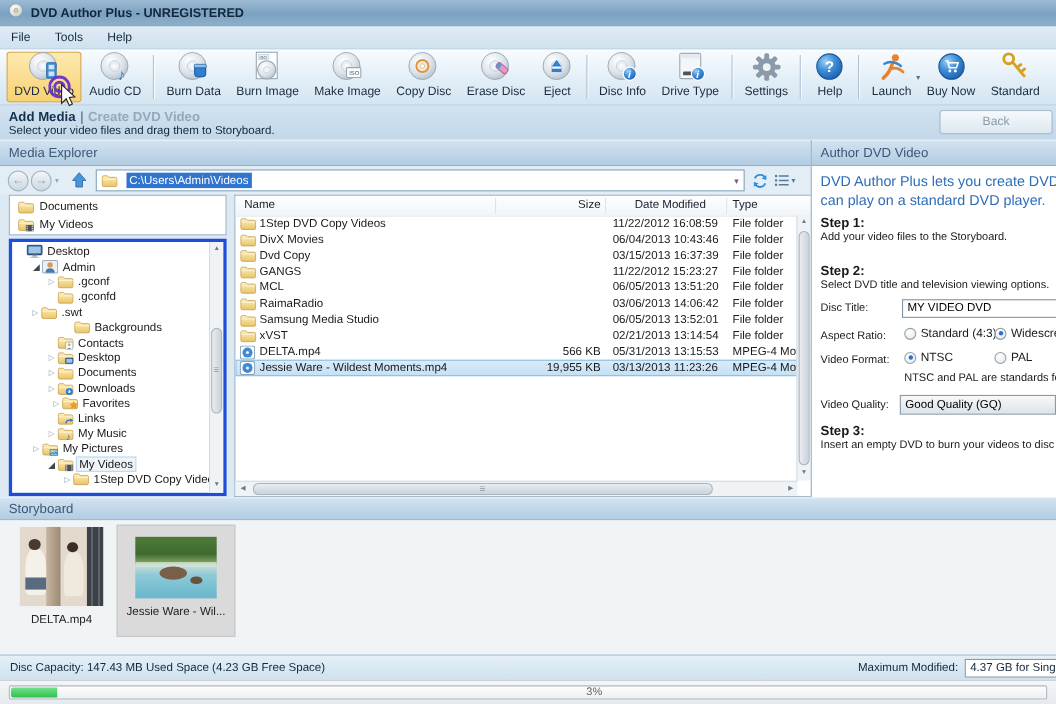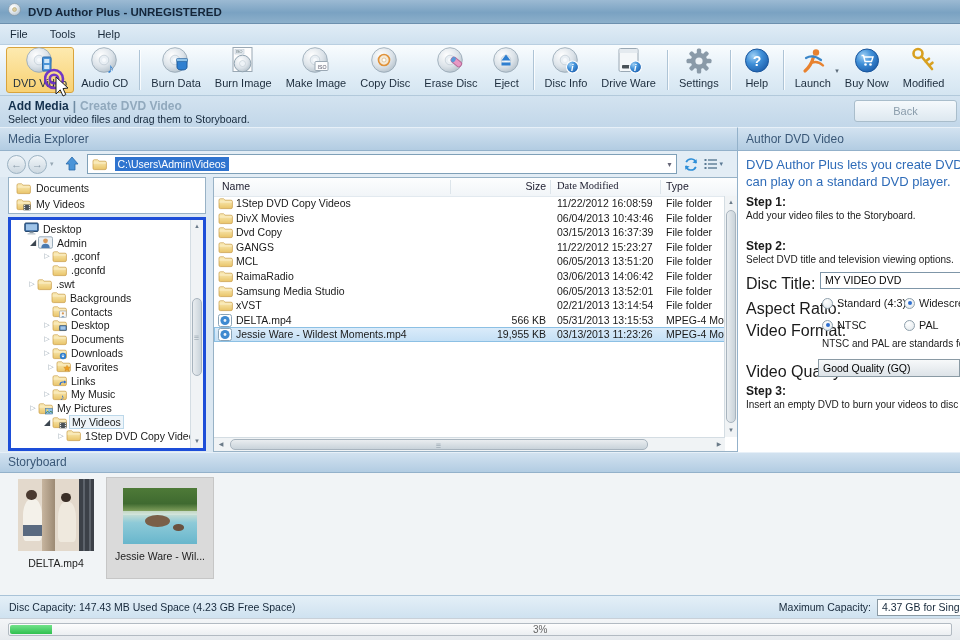--- a/index.html
+++ b/index.html
@@ -101,21 +101,21 @@
   .col-size{position:absolute;left:240px;width:92px;text-align:right;white-space:nowrap;top:1px;}
   .col-date{position:absolute;left:343px;width:106px;white-space:nowrap;top:1px;}
   .col-type{position:absolute;left:452px;width:70px;white-space:nowrap;top:1px;}
 
   
   #authorpanel{position:absolute;left:737px;top:151px;width:223px;height:301px;background:#fff;
     border-left:1px solid #93b1ca;box-sizing:border-box;overflow:hidden;}
   .aintro{position:absolute;left:8px;font-size:13px;color:#2f6cb8;white-space:nowrap;}
   .asteptitle{position:absolute;left:8px;font-size:12px;font-weight:bold;color:#1a1a1a;white-space:nowrap;}
   .asteptext{position:absolute;left:8px;font-size:10px;color:#1a1a1a;white-space:nowrap;}
-  .a-label{position:absolute;left:8px;font-size:16px;color:#1a1a1a;white-space:nowrap;}
+  .a-label{position:absolute;left:8px;font-size:10px;color:#1a1a1a;white-space:nowrap;}
   .ainput{position:absolute;left:82px;top:121px;width:150px;height:17px;box-sizing:border-box;
     border:1px solid #7f96a8;background:#fff;font-size:10.5px;line-height:15px;padding-left:4px;white-space:nowrap;}
   .ropt{position:absolute;display:flex;align-items:center;white-space:nowrap;}
   .rdo{width:11px;height:11px;border-radius:50%;border:1px solid #8fa0ac;background:radial-gradient(circle at 35% 30%,#fff,#dfe6ea);
     box-sizing:border-box;margin-right:4px;position:relative;flex:none;}
   .rdo i{display:none;}
   .rdo.sel i{display:block;position:absolute;left:2.5px;top:2.5px;width:4px;height:4px;border-radius:50%;background:#2f6fd0;}
   .rlab{font-size:10.8px;color:#1a1a1a;}
   .anote{position:absolute;left:84px;top:187px;font-size:10px;color:#1a1a1a;white-space:nowrap;}
   .qsel{position:absolute;left:80px;top:208px;width:142px;height:18px;box-sizing:border-box;
@@ -308,21 +308,21 @@
       <div class="tbtn">
         <span class="tico">
           <svg width="30" height="30" viewBox="0 0 30 30">
             <rect x="5" y="2.5" width="19" height="23" rx="1.5" fill="#f4f7f9" stroke="#9aa8b4"></rect>
             <rect x="5.5" y="3" width="18" height="4" fill="#e4eaef"></rect>
             <rect x="8" y="19" width="8" height="3.5" rx="0.8" fill="#4a5258"></rect>
             <circle cx="21.5" cy="21" r="6" fill="url(#bg)" stroke="#fff" stroke-width="1.1"></circle>
             <text x="20" y="24.5" font-size="9" font-style="italic" font-weight="bold" fill="#fff">i</text>
           </svg>
         </span>
-        <span class="tlabel">Drive Ware</span>
+        <span class="tlabel">Drive Type</span>
       </div>
       <div class="tsep"></div>
       <div class="tbtn">
         <span class="tico">
           <svg width="30" height="30" viewBox="0 0 30 30">
             <g fill="#8a9aa8">
               <rect x="12.8" y="2.5" width="4.4" height="25" rx="1.5"></rect>
               <rect x="12.8" y="2.5" width="4.4" height="25" rx="1.5" transform="rotate(45 15 15)"></rect>
               <rect x="12.8" y="2.5" width="4.4" height="25" rx="1.5" transform="rotate(90 15 15)"></rect>
               <rect x="12.8" y="2.5" width="4.4" height="25" rx="1.5" transform="rotate(135 15 15)"></rect>
@@ -367,21 +367,21 @@
         </span>
         <span class="tlabel">Buy Now</span>
       </div>
       <div class="tbtn">
         <span class="tico">
           <svg width="30" height="30" viewBox="0 0 30 30">
             <circle cx="9" cy="7.5" r="4.5" fill="none" stroke="#d8a020" stroke-width="2.6"></circle>
             <path d="M12.5 10.5 L23 23 M20 19.5 l3.5 -2.8 M16.5 15.5 l3.5 -2.8" stroke="#d8a020" stroke-width="2.6" fill="none" stroke-linecap="round"></path>
           </svg>
         </span>
-        <span class="tlabel">Modified</span>
+        <span class="tlabel">Standard</span>
       </div>
     </div>
 
   <div id="wizardstrip">
     <div class="wtitle">
       <span>Add Media</span><span class="wdiv">|</span><span class="winactive">Create DVD Video</span>
     </div>
     <div class="wsub">Select your video files and drag them to Storyboard.</div>
     <div class="backbtn">Back</div>
   </div>
@@ -513,21 +513,21 @@
         <div class="trow" style="padding-left: 16px;">
           <span class="texp">▷</span>
           <span class="ti">
             <svg width="15" height="13" viewBox="0 0 15 13">
               <path d="M1 3.2 q0 -1.4 1.4 -1.4 h3.2 l1.4 1.4 h6 q1.4 0 1.4 1.4 v5.6 q0 1.4 -1.4 1.4 H2.4 q-1.4 0 -1.4 -1.4 z" fill="url(#fg)" stroke="#c89b44" stroke-width="0.7"></path>
               <path d="M1.4 5 h12.6" stroke="#fff8e0" stroke-width="0.8" opacity="0.8"></path>
             </svg>
           </span>
           <span class="tlab">.swt</span>
         </div>
-        <div class="trow" style="padding-left: 30px;">
+        <div class="trow" style="padding-left: 46px;">
           <span class="texp"></span>
           <span class="ti">
             <svg width="15" height="13" viewBox="0 0 15 13">
               <path d="M1 3.2 q0 -1.4 1.4 -1.4 h3.2 l1.4 1.4 h6 q1.4 0 1.4 1.4 v5.6 q0 1.4 -1.4 1.4 H2.4 q-1.4 0 -1.4 -1.4 z" fill="url(#fg)" stroke="#c89b44" stroke-width="0.7"></path>
               <path d="M1.4 5 h12.6" stroke="#fff8e0" stroke-width="0.8" opacity="0.8"></path>
             </svg>
           </span>
           <span class="tlab">Backgrounds</span>
         </div>
         <div class="trow" style="padding-left: 31px;">
@@ -660,21 +660,21 @@
           <span class="grip">☰</span>
         </div>
       <span class="sbarrow" style="bottom:0;">▼</span>
     </div>
   </div>
 
   <div id="filelist">
     <div id="flhdr">
       <span class="hcol" style="left:8px;">Name</span>
       <span class="hcol" style="left:240px;width:92px;text-align:right;">Size</span>
-      <span class="hcol" style="left:343px;font-family:Liberation Serif, serif;">Date Modified</span>
+      <span class="hcol" style="left:363px;">Date Modified</span>
       <span class="hcol" style="left:452px;">Type</span>
       <span class="hsep" style="left:236px;"></span>
         <span class="hsep" style="left:336px;"></span>
         <span class="hsep" style="left:446px;"></span>
     </div>
     <div id="flrows">
         <div class="frow">
           <span class="fic"><svg width="15" height="13" viewBox="0 0 15 13">
               <path d="M1 3.2 q0 -1.4 1.4 -1.4 h3.2 l1.4 1.4 h6 q1.4 0 1.4 1.4 v5.6 q0 1.4 -1.4 1.4 H2.4 q-1.4 0 -1.4 -1.4 z" fill="url(#fg)" stroke="#c89b44" stroke-width="0.7"></path>
               <path d="M1.4 5 h12.6" stroke="#fff8e0" stroke-width="0.8" opacity="0.8"></path>
@@ -852,21 +852,21 @@
           <div class="b-shore"></div>
           <div class="b-rock1"></div>
           <div class="b-rock2"></div>
         </div>
         <div class="clabel">Jessie Ware - Wil...</div>
       </div>
     </div>
 
   <div id="statusbar">
     <span>Disc Capacity: 147.43 MB Used Space (4.23 GB Free Space)</span>
-    <span style="margin-left:auto;">Maximum Capacity:</span>
+    <span style="margin-left:auto;">Maximum Modified:</span>
     <div class="mcsel">4.37 GB for Single</div>
   </div>
 
   <div id="progressstrip">
     <div class="ptrack">
       <div class="pfill"></div>
     </div>
     <span class="plabel">3%</span>
   </div>
 

